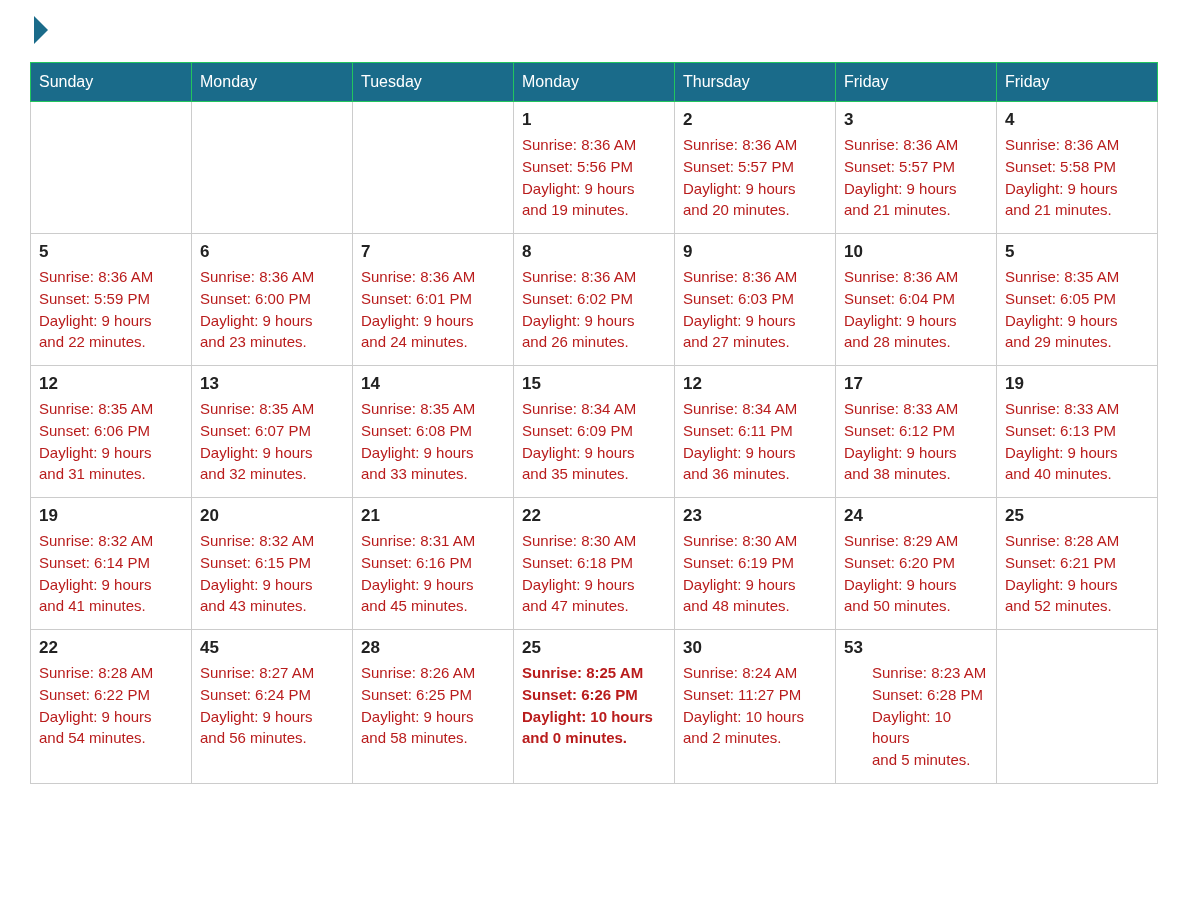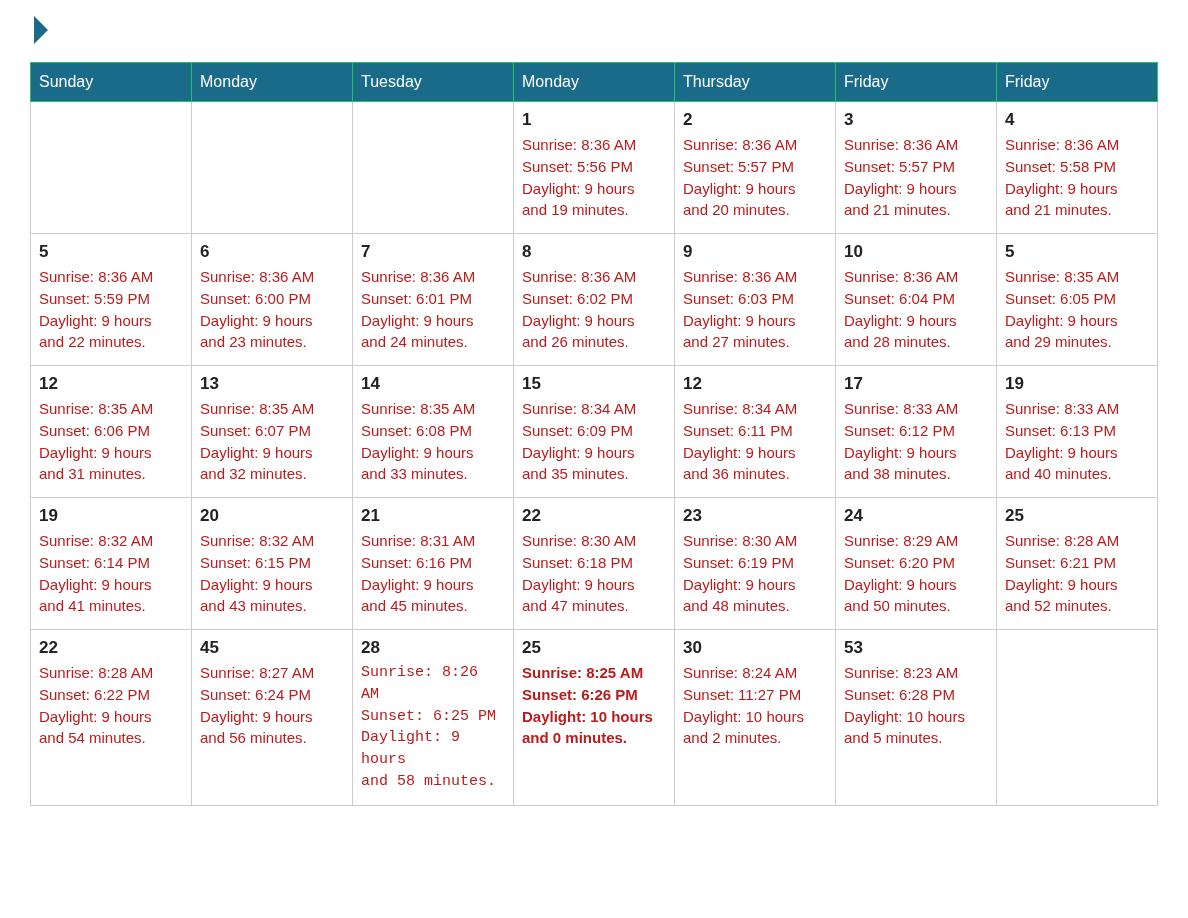--- a/index.html
+++ b/index.html
@@ -323,42 +323,42 @@
         </td>
         <td>
           <span class="day-num">45</span>
           <div class="day-info" style="white-space: pre-line;">Sunrise: 8:27 AM
 Sunset: 6:24 PM
 Daylight: 9 hours
 and 56 minutes.</div>
         </td>
         <td>
           <span class="day-num">28</span>
-          <div class="day-info" style="white-space: pre-line; font-family: Liberation Mono, monospace;">Sunrise: 8:26 AM
+          <div class="day-info" style="white-space: pre-line;">Sunrise: 8:26 AM
 Sunset: 6:25 PM
 Daylight: 9 hours
 and 58 minutes.</div>
         </td>
         <td>
           <span class="day-num">25</span>
           <div class="day-info" style="white-space: pre-line; font-weight: bold;">Sunrise: 8:25 AM
 Sunset: 6:26 PM
 Daylight: 10 hours
 and 0 minutes.</div>
         </td>
         <td>
           <span class="day-num">30</span>
           <div class="day-info" style="white-space: pre-line;">Sunrise: 8:24 AM
 Sunset: 11:27 PM
 Daylight: 10 hours
 and 2 minutes.</div>
         </td>
         <td>
           <span class="day-num">53</span>
-          <div class="day-info" style="white-space: pre-line;">Sunrise: 8:23 AM
+          <div class="day-info" style="white-space: pre-line; margin-left: 28px;">Sunrise: 8:23 AM
 Sunset: 6:28 PM
 Daylight: 10 hours
 and 5 minutes.</div>
         </td>
         <td></td>
       </tr>
     </tbody>
 </table>
 
 </body></html>

